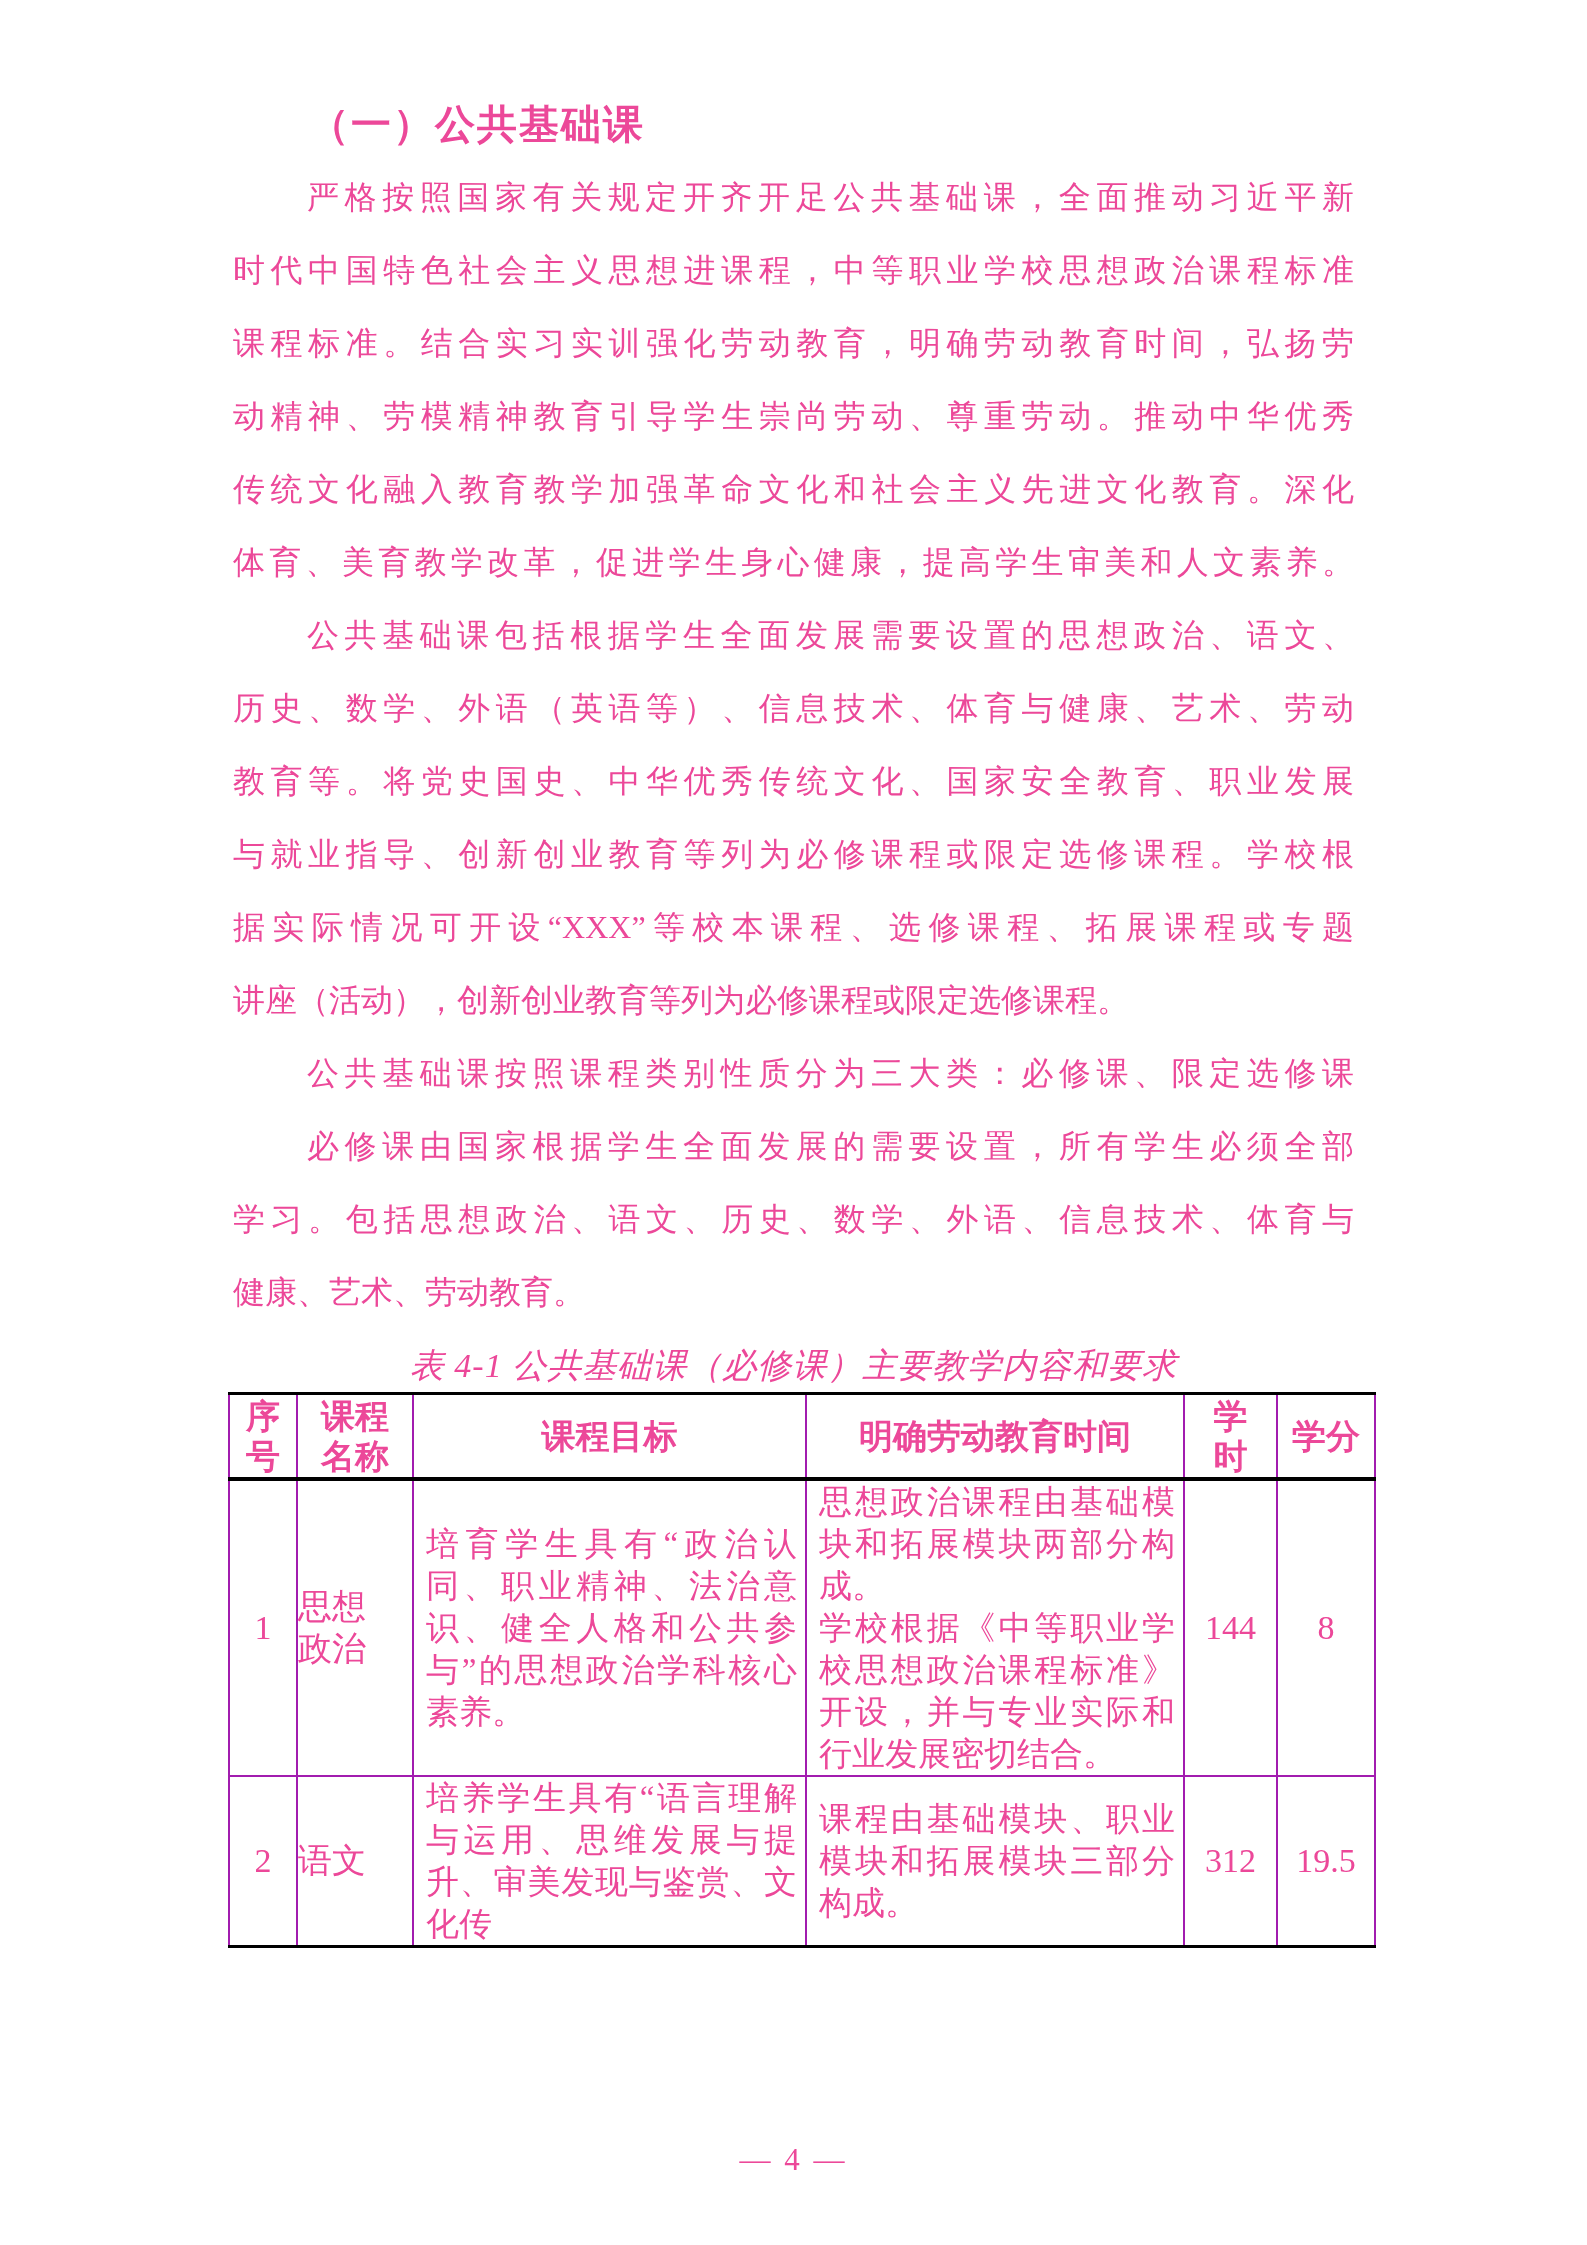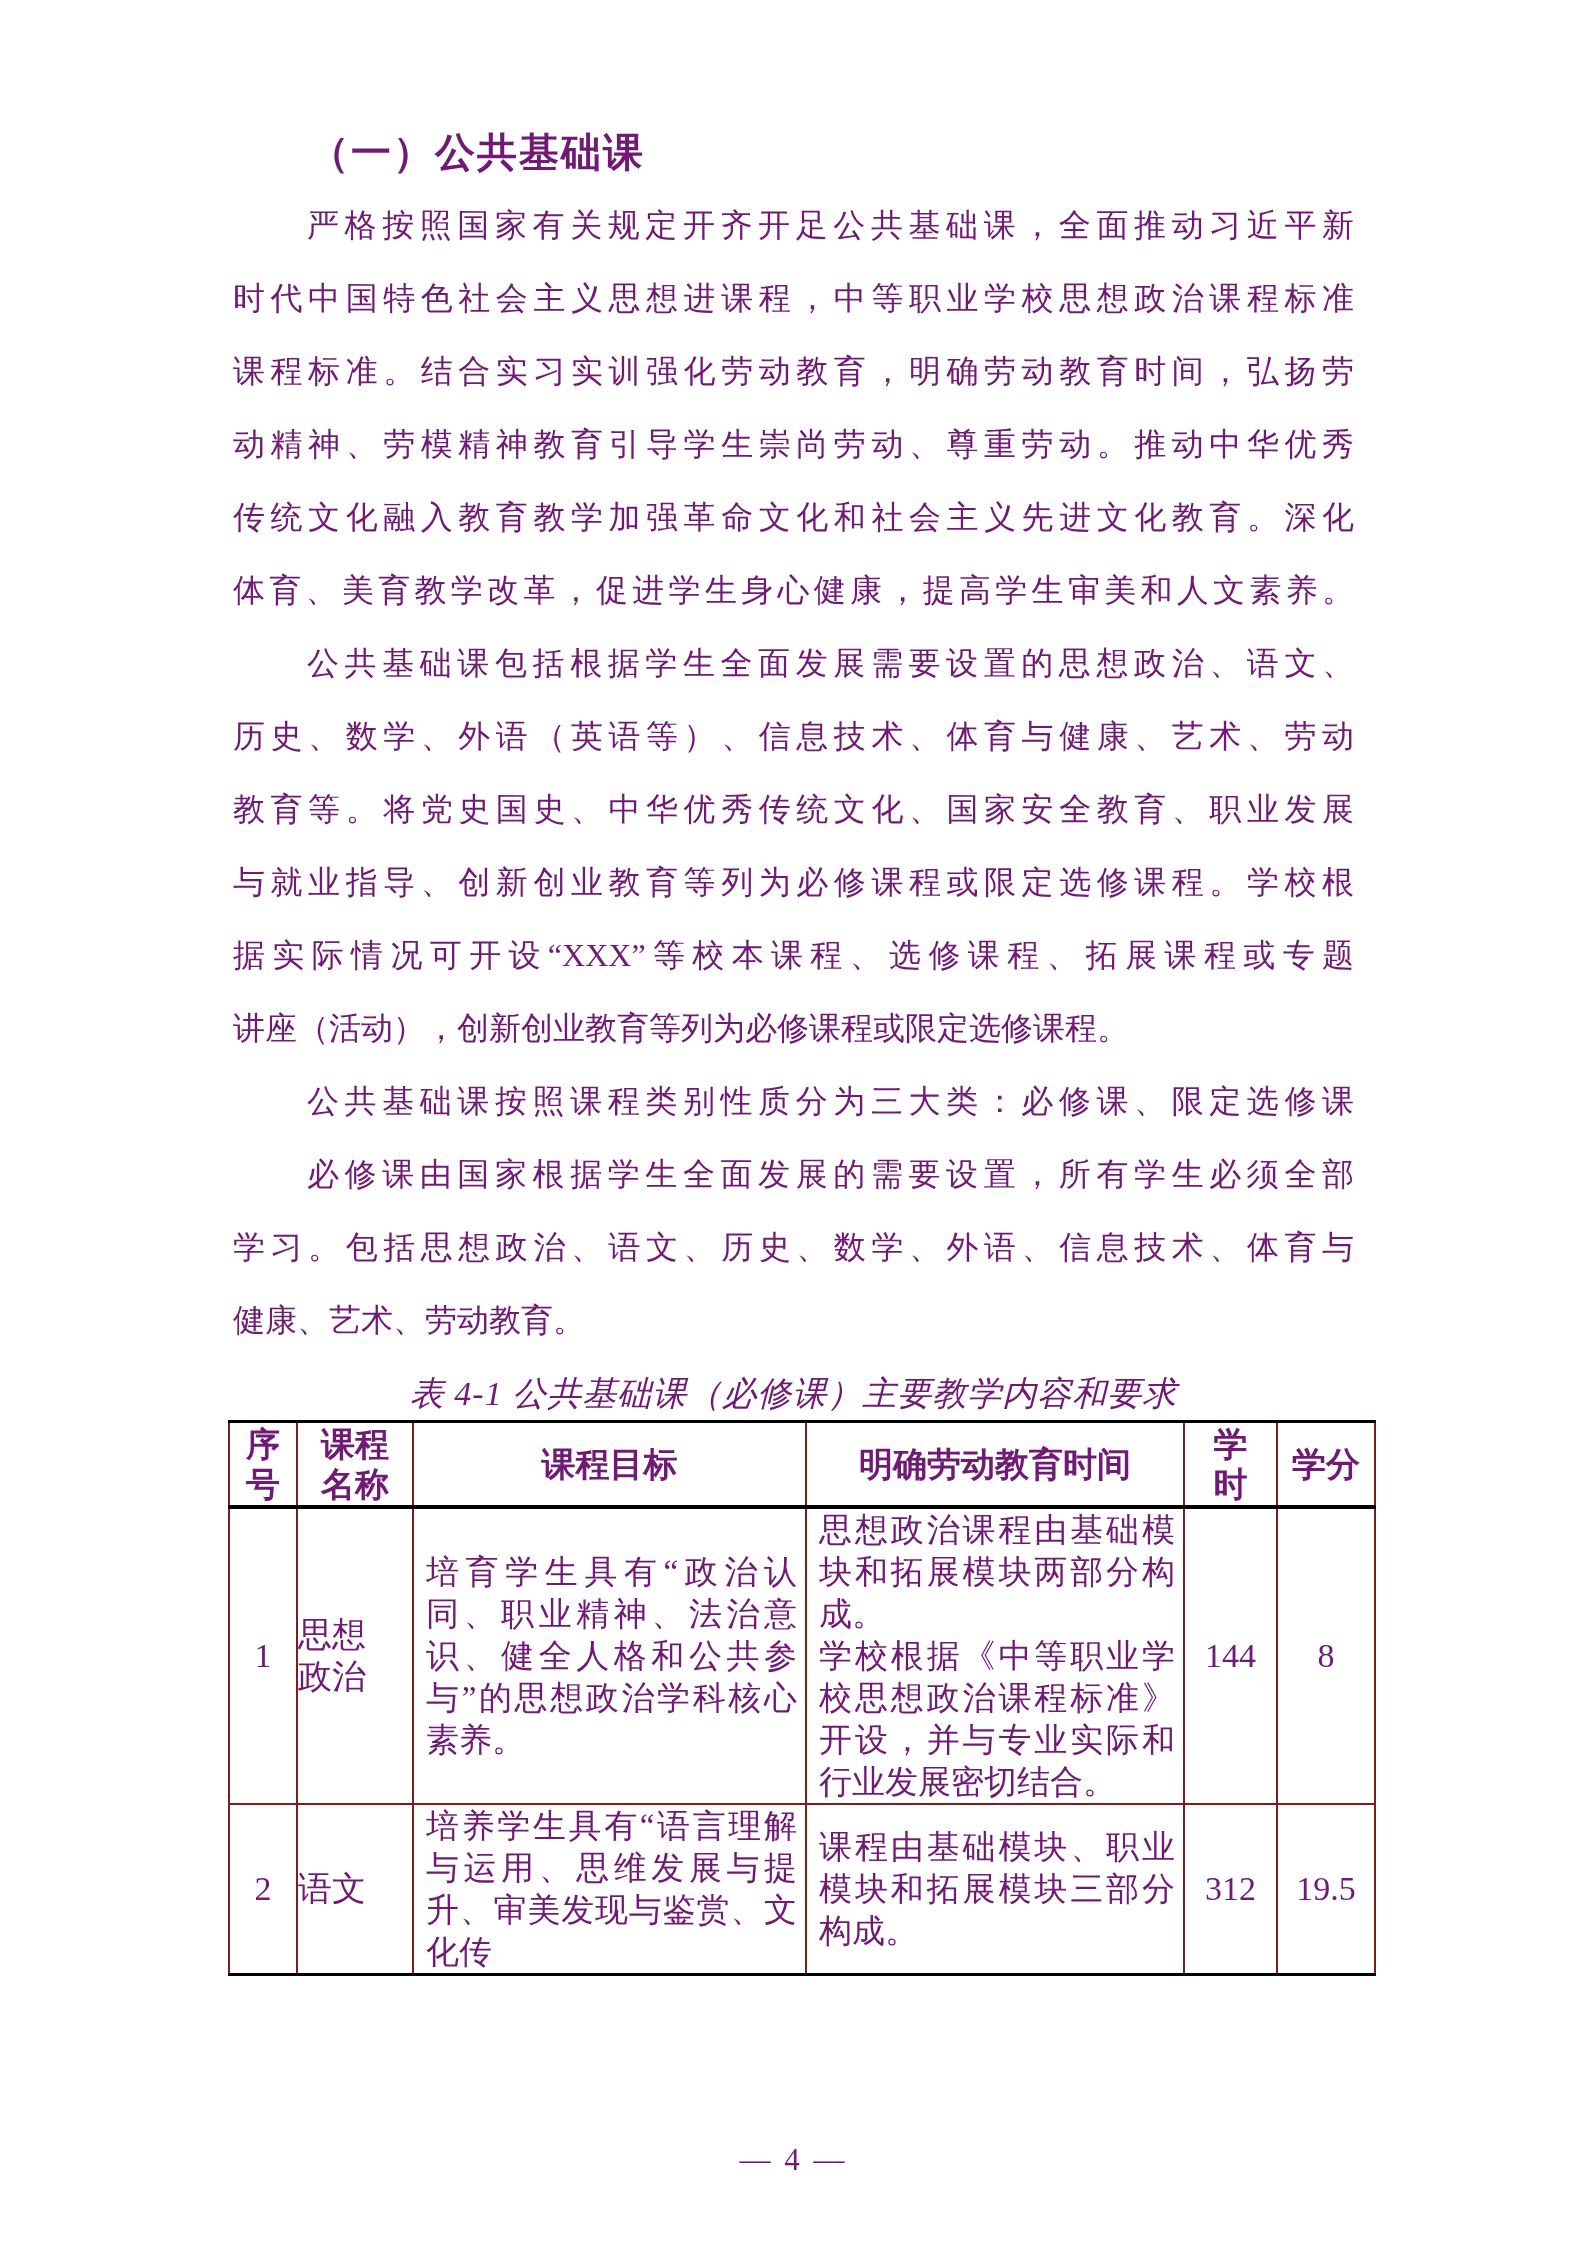--- a/index.html
+++ b/index.html
@@ -1,22 +1,22 @@
 <!DOCTYPE html>
 <html><head>
 <meta charset="utf-8">
 <style>
   * { margin:0; padding:0; box-sizing:border-box; }
   html,body { background:#ffffff; }
   .page {
     position:relative;
     width:1587px; height:2245px;
-    background:#ffffff; color:#701a75;
+    background:#ffffff; color:#ec4899;
     font-family:"Liberation Serif", serif;
-    padding:116px 233px 0 233px;
+    padding:88px 233px 0 233px;
     overflow:hidden;
   }
   .heading {
     font-family:"Liberation Sans", sans-serif;
     font-weight:bold;
     font-size:40px;
     line-height:73px; height:73px;
     text-indent:76px;
     letter-spacing:2px;
   }
@@ -36,21 +36,21 @@
     text-align:center;
     letter-spacing:1px;
     margin-top:11px;
   }
   table.ct {
     border-collapse:collapse;
     table-layout:fixed;
     width:1146px;
     margin-left:-5px;
   }
-  table.ct td { border:2px solid #7f1d1d; vertical-align:middle; }
+  table.ct td { border:2px solid #a21caf; vertical-align:middle; }
   tr.hdr { height:85px; }
   tr.hdr td {
     border-top:3px solid #000;
     border-bottom:4px solid #000;
     font-family:"Liberation Sans", sans-serif;
     font-weight:600;
     font-size:34px;
     line-height:40px;
     text-align:center;
   }

